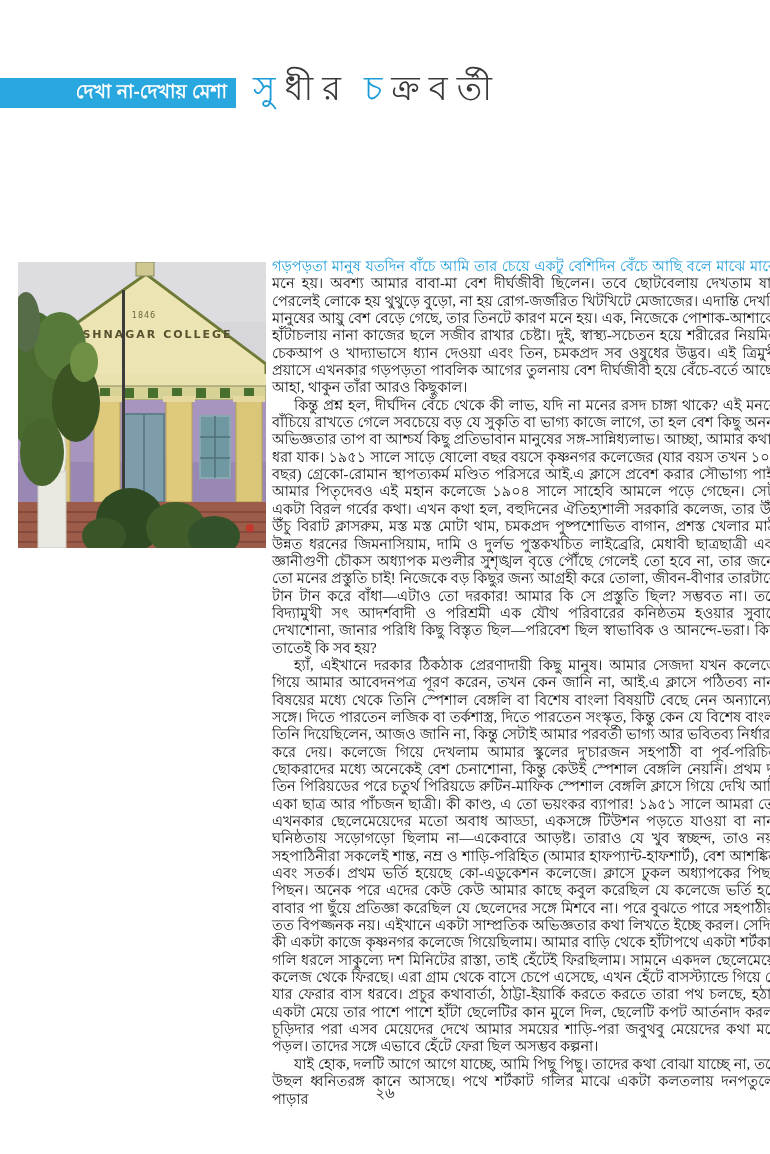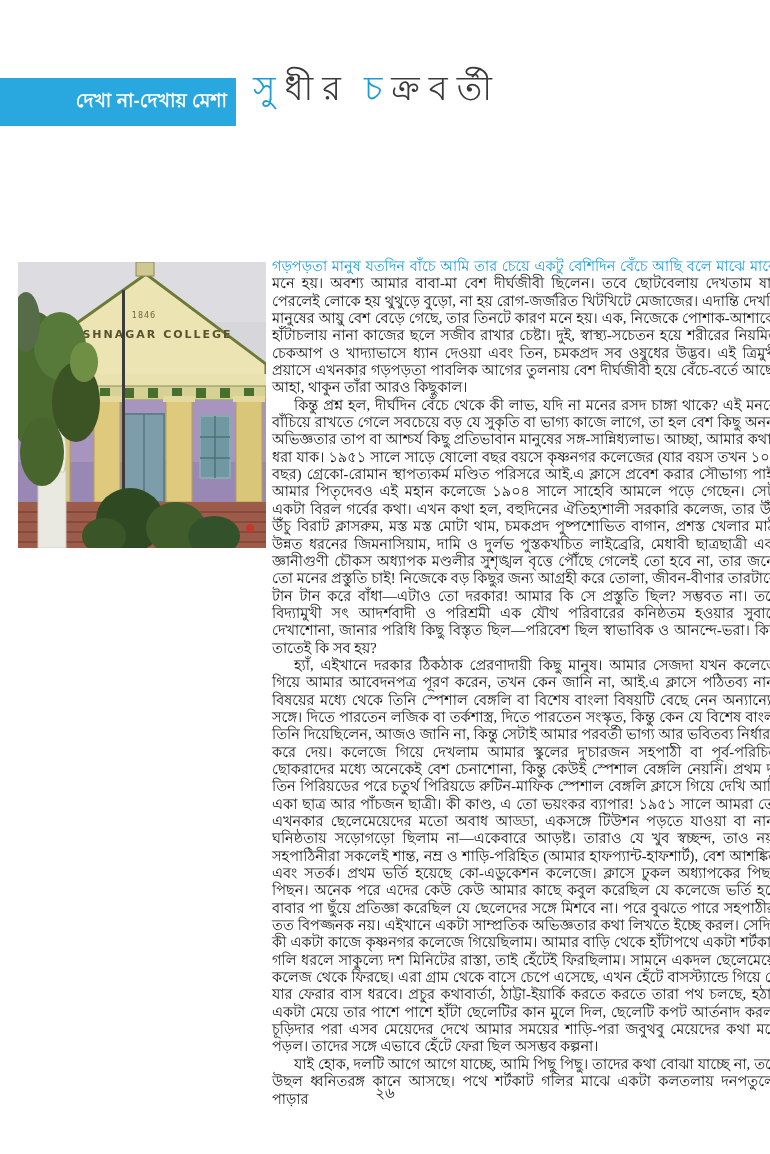--- a/index.html
+++ b/index.html
@@ -2,21 +2,21 @@
 <html lang="bn"><head>
 <meta charset="utf-8">
 <style>
   html,body{margin:0;padding:0;background:#ffffff;}
   #page{
     position:relative;width:770px;height:1154px;background:#ffffff;overflow:hidden;
     font-family:"Liberation Sans","DejaVu Sans",sans-serif;
   }
   
   #series-box{
-    position:absolute;left:0;top:78px;width:236px;height:48px;
+    position:absolute;left:0;top:78px;width:236px;height:30px;
     background:#29a8e0;color:#ffffff;display:flex;align-items:center;justify-content:flex-end;
     padding-right:9px;box-sizing:border-box;font-size:19px;font-weight:bold;
   }
   #author{
     position:absolute;left:253px;top:66px;height:48px;display:flex;align-items:center;
     font-size:34px;color:#3a3a3a;font-weight:500;
   }
   #author .ltr{margin-right:9px;}
   #author .gap{margin-left:14px;}
   #author .blue{color:#1d9cd8;}

